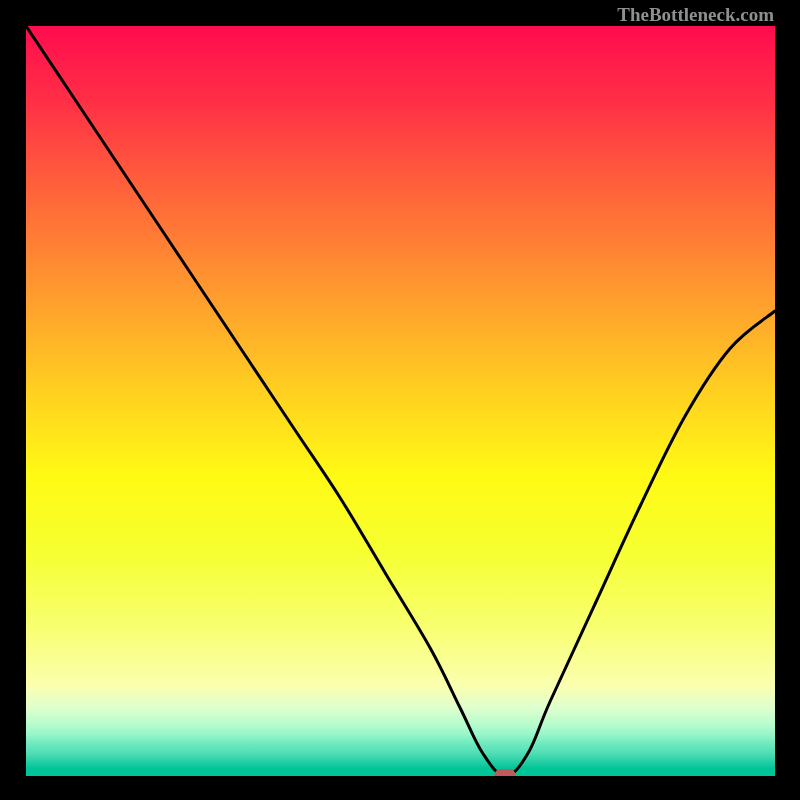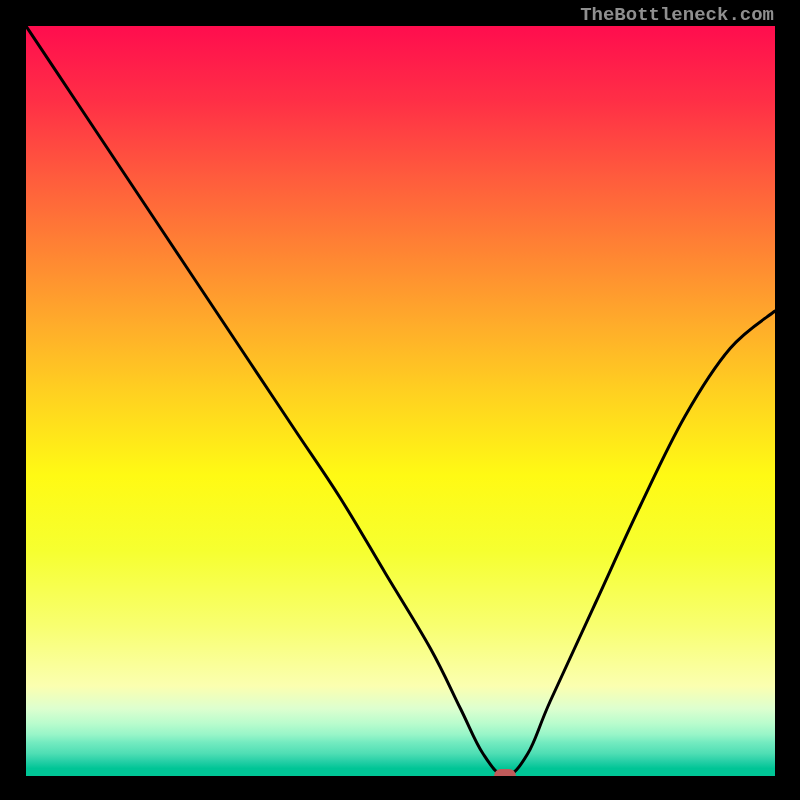--- a/index.html
+++ b/index.html
@@ -49,21 +49,21 @@
     width: 22px;
     height: 14px;
     border-radius: 7px;
     background: #c05a5a;
     transform: translate(-50%, -50%);
   }
   .watermark {
     position: absolute;
     top: 4px;
     right: 26px;
-    font-family: Liberation Mono, monospace;
+    font-family: Liberation Serif, serif;
     font-size: 19px;
     font-weight: 700;
     color: #8f8f8f;
     text-align: right;
   }
 </style>
 </head>
 <body>
 
 <div class="frame">

